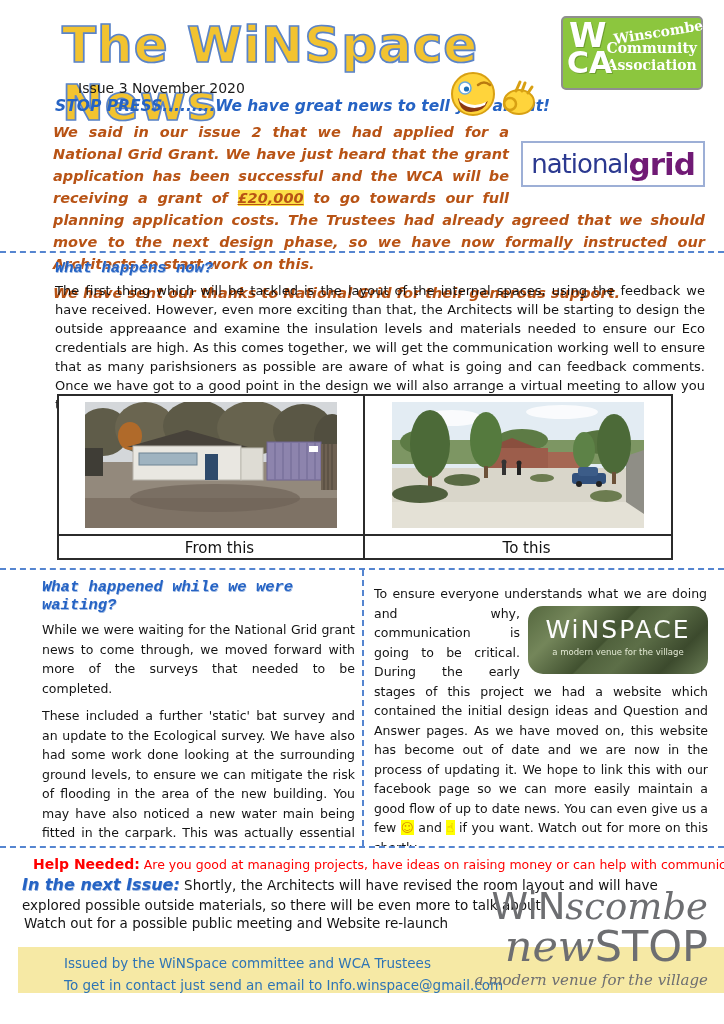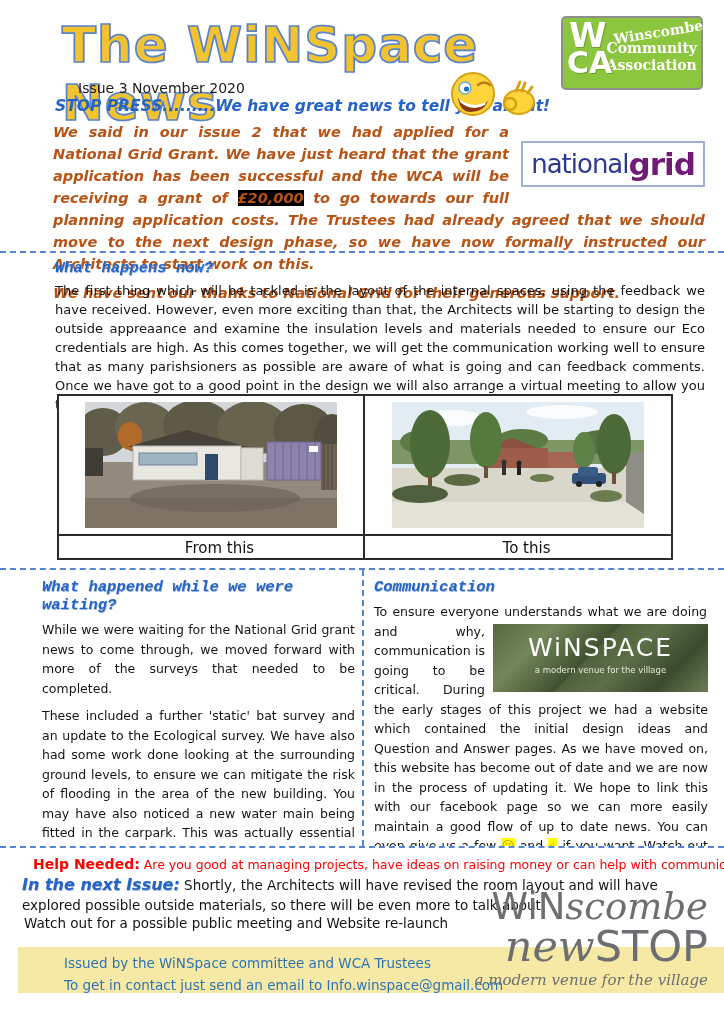--- a/index.html
+++ b/index.html
@@ -46,21 +46,21 @@
   }
   .spacer-r { float:right; width:1px; height:20px; }
   .ng-box {
     float:right; clear:right; width:184px; height:46px; margin:0 0 6px 12px;
     background:#fff; border:2px solid #9dafd6;
     display:flex; align-items:center; justify-content:center;
     font-style:normal; font-weight:normal;
   }
   .ng-a { font-size:26px; color:#2b3990; letter-spacing:-1px; }
   .ng-b { font-size:31px; color:#701a75; font-weight:bold; letter-spacing:-1px; }
-  .hl { background:#000000; }
+  .hl { background:#fde047; text-decoration:underline; }
   .grant-thanks { margin-top:7px; }
   .divider1 { position:absolute; left:0; right:0; top:251px; border-top:2px dashed #5585d0; }
   
   .h-blue {
     font-size:15.5px; font-weight:bold; font-style:italic; color:#2563c4;
     text-shadow:0.5px 0.5px 0 #9db8e2;
     font-family:Liberation Mono, monospace;
   }
   .now-head { position:absolute; left:55px; top:259px; }
   .now-body {
@@ -88,25 +88,26 @@
     border-top:2px dashed #5585d0; border-bottom:2px dashed #5585d0;
     overflow:hidden;
   }
   .divider-v { position:absolute; left:362px; top:0; bottom:0; border-left:2px dashed #5585d0; }
   .col-l { position:absolute; left:42px; top:8px; width:313px; }
   .col-r { position:absolute; left:374px; top:8px; width:334px; }
   .col-body { margin-top:6px; font-size:12.5px; line-height:19.5px; text-align:justify; color:#141414; }
   .col-body p + p { margin-top:8px; }
   .inset-spacer { float:right; width:1px; height:22px; }
   .inset {
-    float:right; clear:right; width:215px; height:68px; margin:0 0 4px 8px;
+    float:right; clear:right; width:180px; height:68px; margin:0 0 4px 8px;
     background:linear-gradient(135deg,#55683f 0%,#74865a 22%,#415130 45%,#67795022 46%,#5d6f48 60%,#3c4a2d 80%,#6a7d55 100%), #4d5e3a;
     background-color:#4d5e3a;
     display:flex; flex-direction:column; align-items:center; justify-content:center;
     color:#fff;
+    border-radius:15px;
   }
   .inset-title { font-size:25px; letter-spacing:2px; color:#fdfdfd; line-height:26px; }
   .inset-tag { font-size:8.5px; color:#e3e9d4; }
   .glyph-hl { background:#ffff00; color:#d98f00; font-style:normal; }
   
   .help { position:absolute; left:33px; top:856px; width:682px; font-size:12.5px; color:#ff0000; white-space:nowrap; }
   .help b { font-size:14px; }
   .next { position:absolute; left:22px; top:875px; width:670px; font-size:13.5px; line-height:20px; color:#141414; }
   .next .label { font-size:16px; font-weight:bold; font-style:italic; color:#2563c4; text-shadow:0.5px 0.5px 0 #9db8e2; }
   .next-line2 { position:absolute; left:24px; top:915px; font-size:13.5px; color:#141414; }
@@ -243,21 +244,20 @@
 
     <div class="col-l">
       <div class="h-blue">What happened while we were waiting?</div>
       <div class="col-body">
         <p>While we were waiting for the National Grid grant news to come through, we moved forward with more of the surveys that needed to be completed.</p>
         <p>These included a further 'static' bat survey and an update to the Ecological survey.  We have also had some work done looking at the surrounding ground levels, to ensure we can mitigate the risk of flooding in the area of the new building.  You may have also noticed a new water main being fitted in the carpark.  This was actually essential maintenance as we have had 3 water leaks during the last 9 months, so a new water main had to be laid but we have fitted a 'large' one to ensure we have a good supply for the new building.</p>
       </div>
     </div>
 
     <div class="col-r">
-      <div class="h-blue">Communication</div>
       <div class="col-body">
         <span class="inset-spacer"></span>
         <span class="inset">
           <span class="inset-title">WiNSPACE</span>
           <span class="inset-tag">a modern venue for the village</span>
         </span>
         <span>To ensure everyone understands what we are doing and why, communication is going to be critical.  During the early stages of this project we had a website which contained the initial design ideas and Question and Answer pages.  As we have moved on, this website has become out of date and we are now in the process of updating it.  We hope to link this with our facebook page so we can more easily maintain a good flow of up to date news.  You can even give us a few </span><span class="glyph-hl">☺</span><span> and </span><span class="glyph-hl">☝</span><span> if you want.  Watch out for more on this shortly</span>
       </div>
     </div>
   </div>

